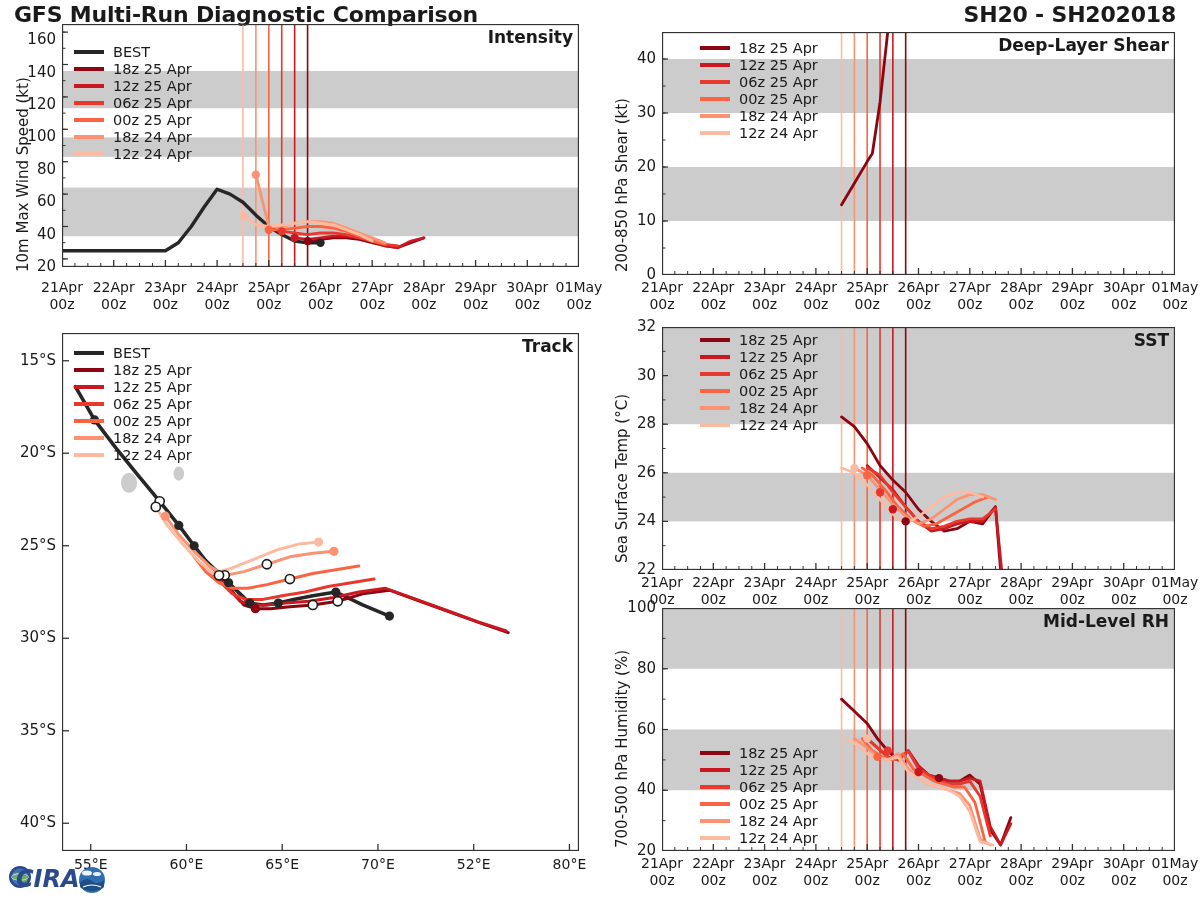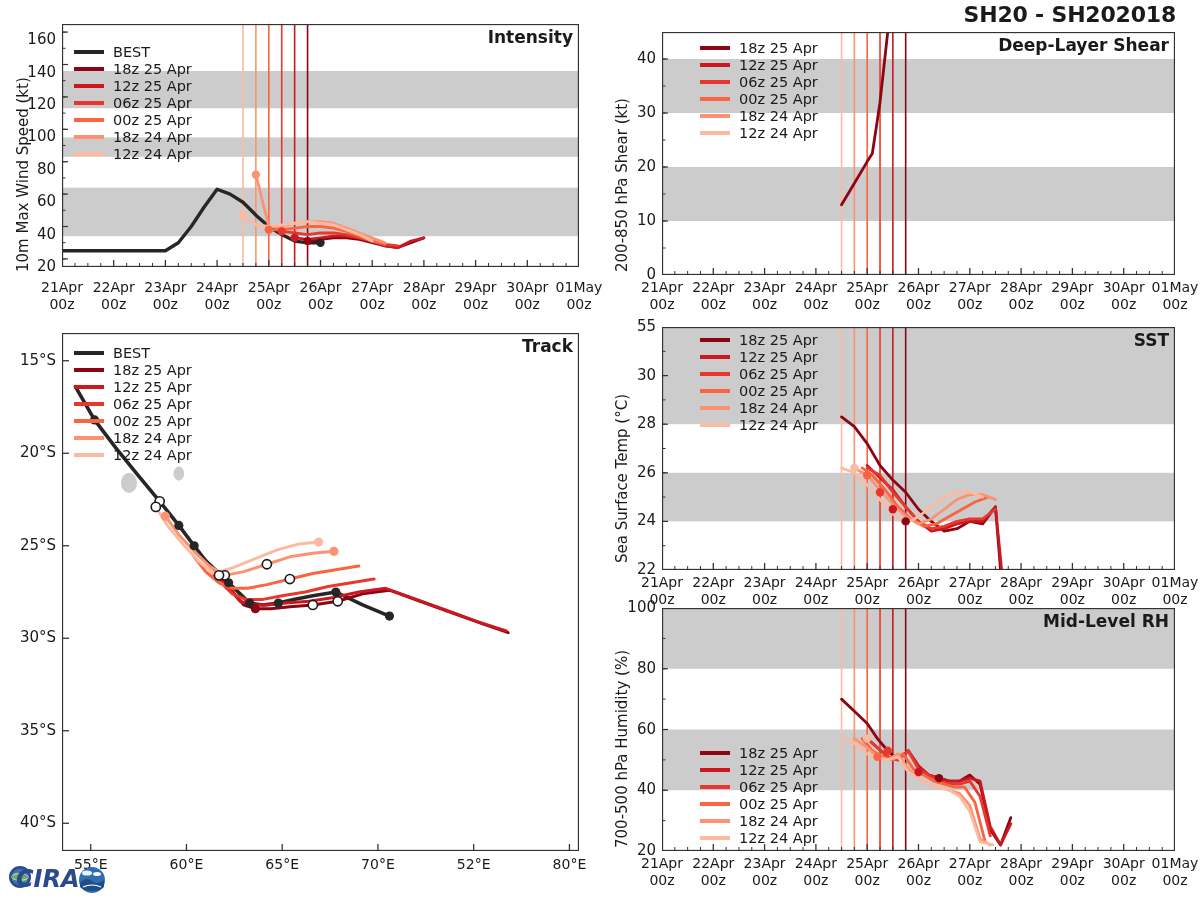--- a/index.html
+++ b/index.html
@@ -39,20 +39,21 @@
   .legend-swatch{width:30px;height:4px;margin-right:9px;flex:0 0 auto;}
   .legend-label{font-size:14.5px;color:#1a1a1a;white-space:nowrap;}
   .legend{position:absolute;z-index:7;}
   .logo{position:absolute;left:4px;top:856px;width:108px;height:42px;}
 </style>
 </head>
 <body>
 
 <div class="fig">
 
+  <div class="title-left">GFS Multi-Run Diagnostic Comparison</div>
   <div class="title-right">SH20 - SH202018</div>
 
   <div class="panel" id="panel-intensity" style="left:62px;top:24px;width:517px;height:243px;">
     <div class="panel-title">Intensity</div>
     <svg id="svg-intensity" width="517" height="243">
         <rect x="0" y="163.62" width="517" height="48.599999999999994" fill="#cccccc"></rect>
         <rect x="0" y="113.4" width="517" height="19.439999999999998" fill="#cccccc"></rect>
         <rect x="0" y="46.98000000000002" width="517" height="37.25999999999999" fill="#cccccc"></rect>
         <line x1="180.95" y1="0" x2="180.95" y2="243" stroke="#fcbba1" stroke-width="1.6"></line>
         <line x1="193.875" y1="0" x2="193.875" y2="243" stroke="#fc9272" stroke-width="1.6"></line>
@@ -492,21 +493,21 @@
         <line x1="513" y1="243" x2="513" y2="236" stroke="#333" stroke-width="1.3"></line>
       </svg>
   </div>
   <div class="axis-ylabel" style="left:613px;top:563px;font-size:15px;">Sea Surface Temp (°C)</div>
   <div id="yticks-sst">
       <div class="ytick" style="left: 612px; top: 560px; width: 44px; text-align: right;">22</div>
       <div class="ytick" style="left: 612px; top: 511.4px; width: 44px;">24</div>
       <div class="ytick" style="left: 612px; top: 462.8px; width: 44px;">26</div>
       <div class="ytick" style="left: 612px; top: 414.2px; width: 44px;">28</div>
       <div class="ytick" style="left: 612px; top: 365.6px; width: 44px;">30</div>
-      <div class="ytick" style="left: 612px; top: 317px; width: 44px;">55</div>
+      <div class="ytick" style="left: 612px; top: 317px; width: 44px;">32</div>
     </div>
   <div id="xticks-sst">
       <div class="xtick" style="left: 632px; top: 574px; width: 60px;">21Apr<br>00z</div>
       <div class="xtick" style="left: 683.3px; top: 574px; width: 60px;">22Apr<br>00z</div>
       <div class="xtick" style="left: 734.6px; top: 574px; width: 60px;">23Apr<br>00z</div>
       <div class="xtick" style="left: 785.9px; top: 574px; width: 60px;">24Apr<br>00z</div>
       <div class="xtick" style="left: 837.2px; top: 574px; width: 60px;">25Apr<br>00z</div>
       <div class="xtick" style="left: 888.5px; top: 574px; width: 60px;">26Apr<br>00z</div>
       <div class="xtick" style="left: 939.8px; top: 574px; width: 60px;">27Apr<br>00z</div>
       <div class="xtick" style="left: 991.1px; top: 574px; width: 60px;">28Apr<br>00z</div>

